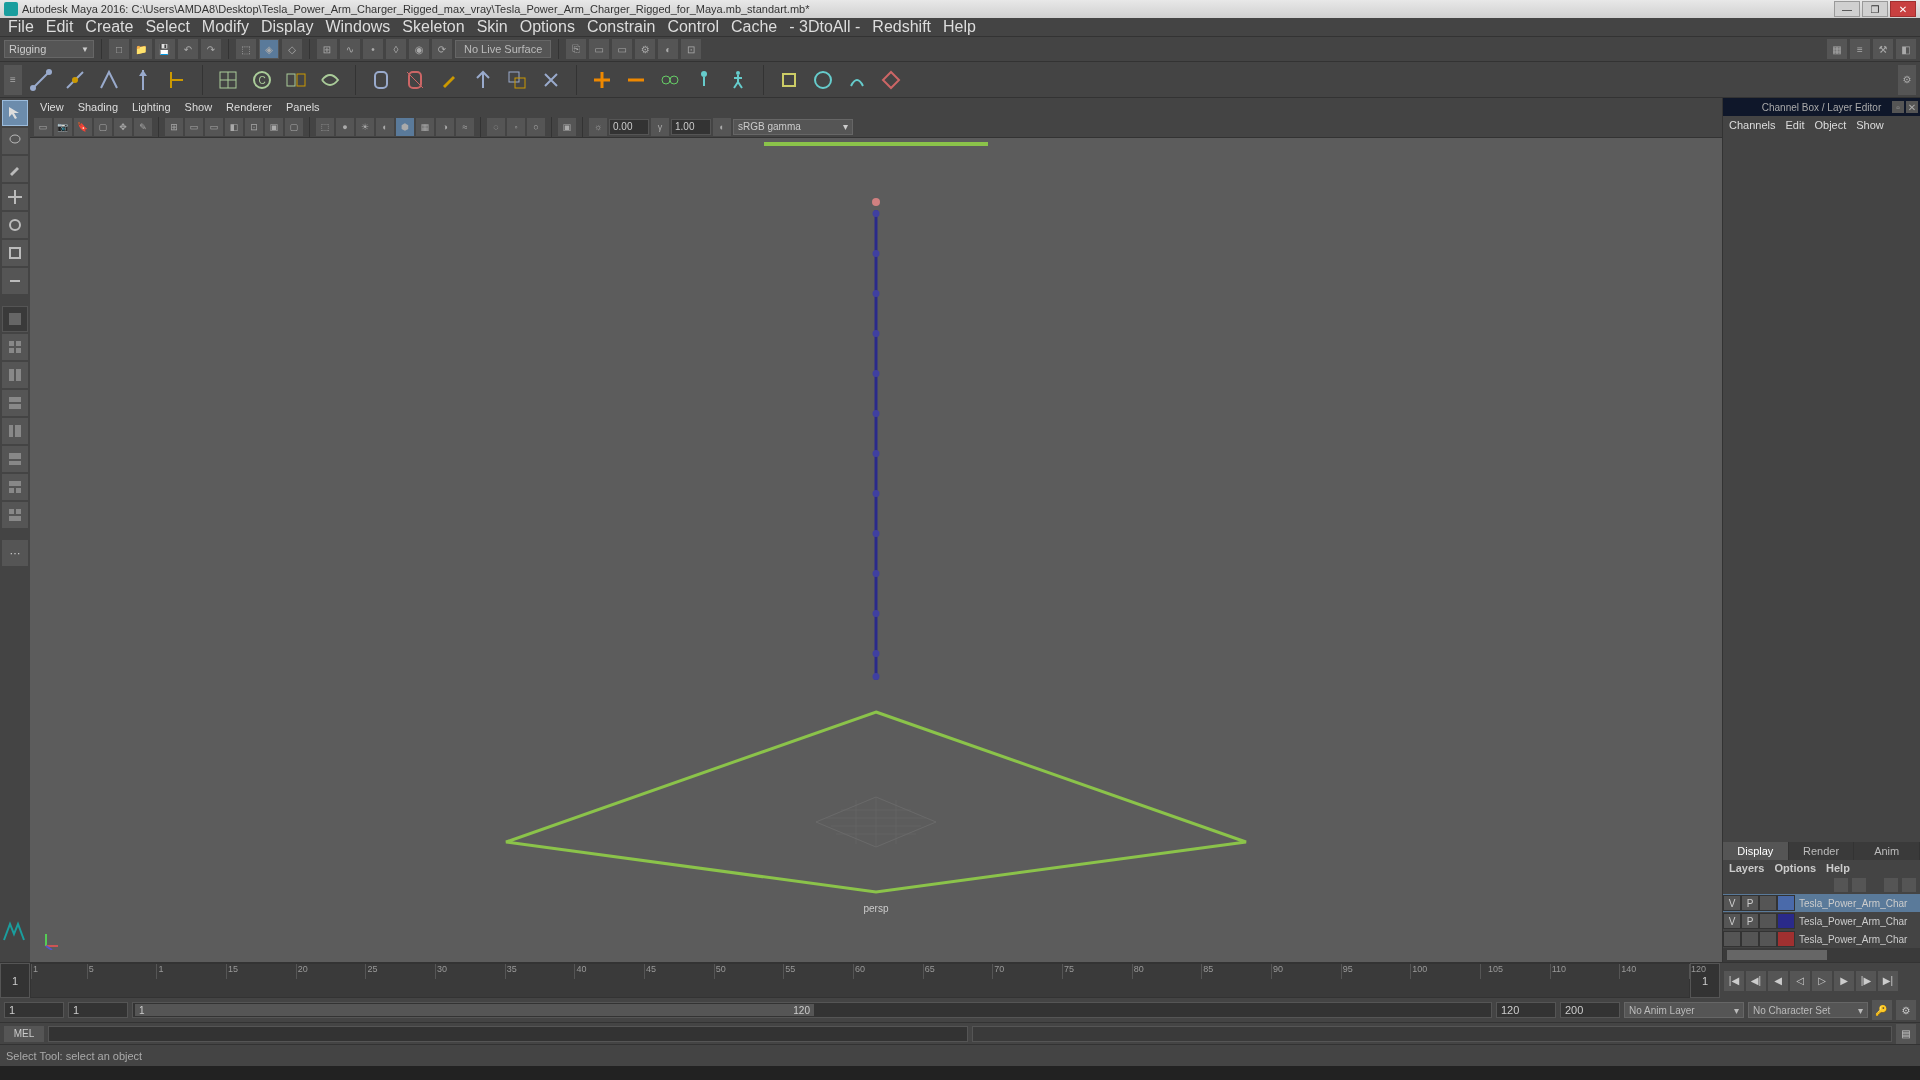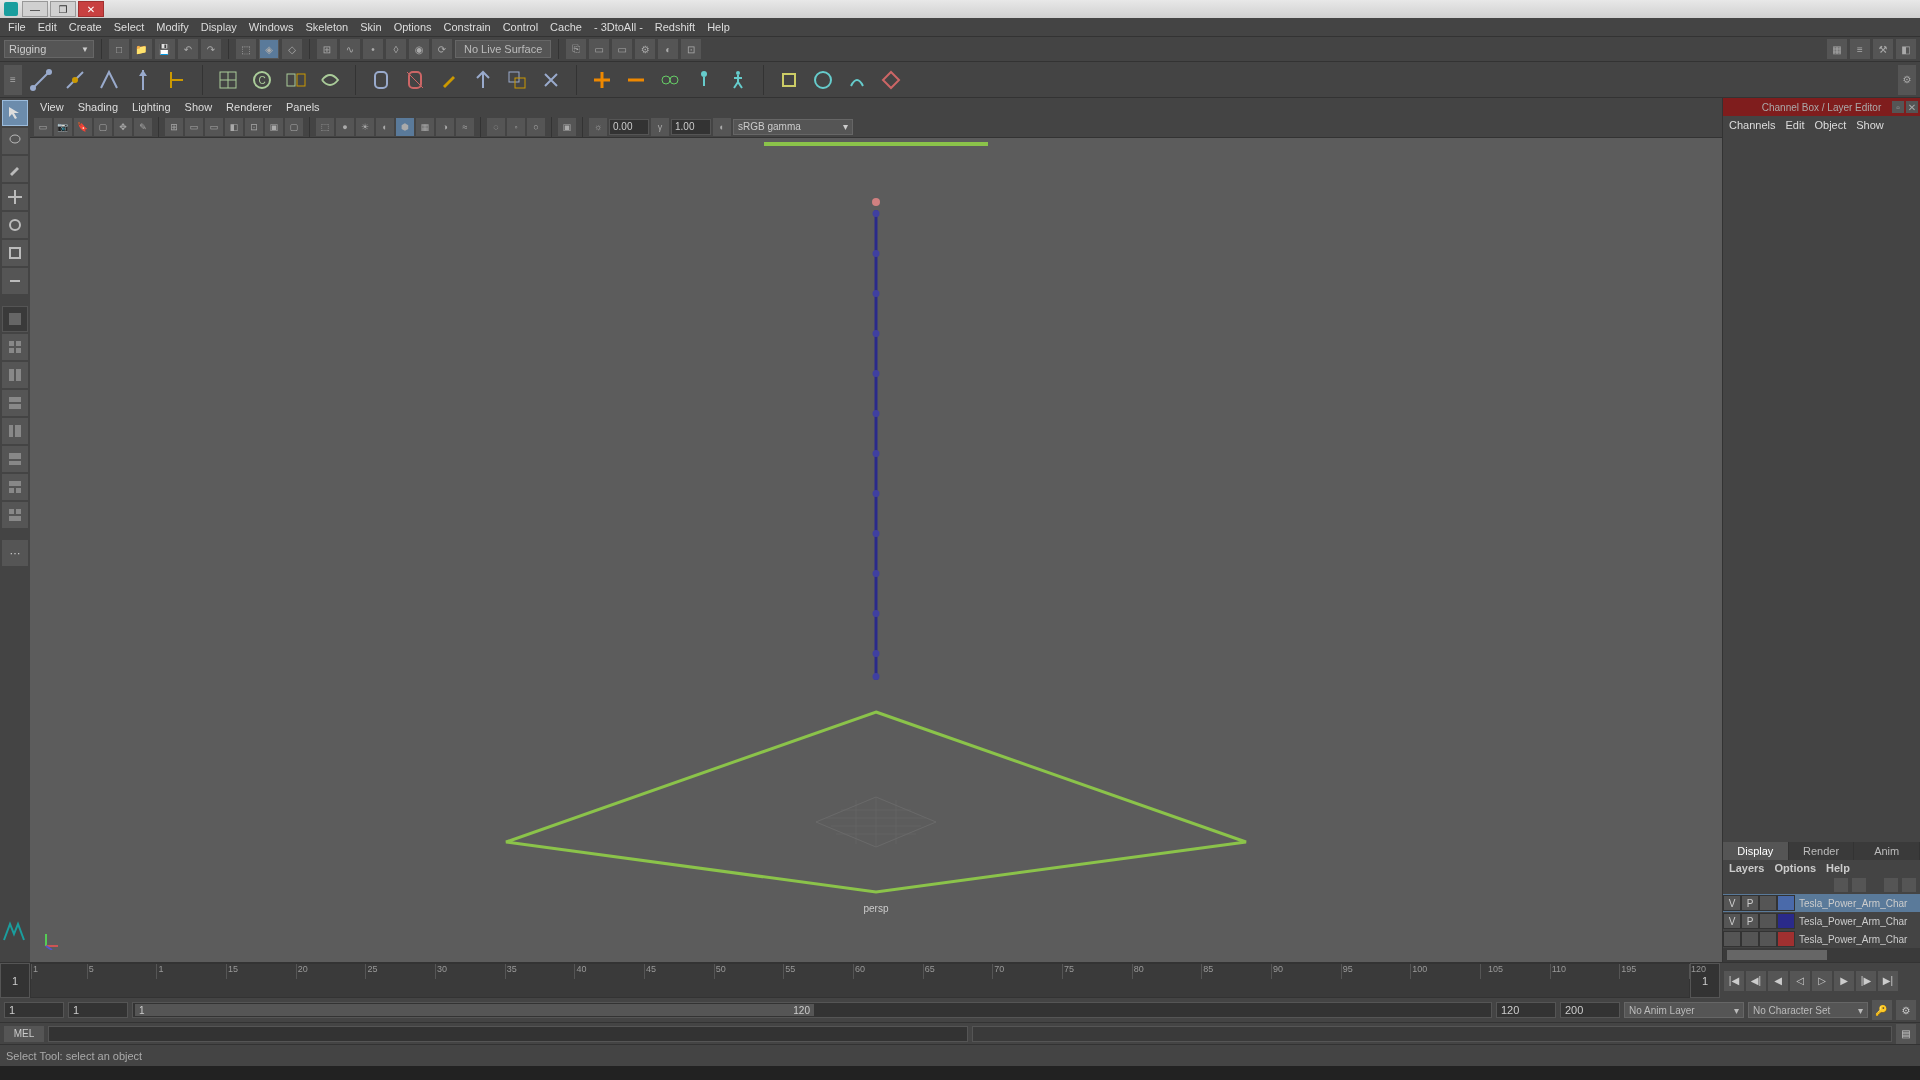--- a/index.html
+++ b/index.html
@@ -7,21 +7,21 @@
 
 
 .titlebar { height: 18px; background: linear-gradient(#e8e8e8,#d0d0d0); display: flex; align-items: center; padding: 0 4px; color: #333; font-size: 11px; }
 .titlebar .app-icon { width: 14px; height: 14px; background: #1a9e9e; margin-right: 4px; border-radius: 2px; }
 .titlebar .title-text { flex: 1; }
 .titlebar .win-btns { display: flex; gap: 2px; }
 .titlebar .win-btn { width: 26px; height: 16px; background: #d0d0d0; border: 1px solid #999; display:flex; align-items:center; justify-content:center; font-size:10px; cursor:pointer; }
 .titlebar .win-btn.close { background: #c84040; color:#fff; border-color:#a03030; }
 
 
-.main-menu { height: 18px; background: #444; display: flex; align-items:center; gap: 12px; padding: 0 8px; color:#ddd; font-size:11px; }
+.main-menu { height: 18px; background: #444; display: flex; align-items:center; gap: 12px; padding: 0 8px; color:#ddd; font-size:16px; }
 .main-menu span { cursor:pointer; }
 
 
 .shelf-row { height: 26px; background: #444; border-top:1px solid #333; border-bottom:1px solid #333; display:flex; align-items:center; padding: 0 4px; gap:3px; }
 .shelf-select { width: 90px; height: 18px; background:#555; border:1px solid #666; color:#ccc; font-size:11px; padding:0 4px; display:flex; align-items:center; justify-content:space-between; cursor:pointer; }
 .shelf-select .arrow { font-size:8px; }
 .sep { width:1px; height:20px; background:#333; margin:0 4px; }
 .tool-icon { width:20px; height:20px; background:#555; border:1px solid #555; display:flex; align-items:center; justify-content:center; cursor:pointer; font-size:10px; color:#aaa; }
 .tool-icon.active { background:#5a7a9a; }
 .no-live { height:18px; background:#555; border:1px solid #666; padding:0 8px; display:flex; align-items:center; color:#bbb; font-size:11px; }
@@ -59,21 +59,21 @@
 .joint-chain::before { top:0; }
 .joint-chain::after { bottom:0; }
 .joint-dot { position:absolute; left:-2px; width:7px; height:7px; background:#4040a0; border-radius:50%; }
 .grid-plane { position:absolute; bottom:60px; left:50%; transform:translateX(-50%); }
 .persp-label { position:absolute; bottom:48px; left:50%; transform:translateX(-50%); color:#ccc; font-size:10px; }
 .axis-gizmo { position:absolute; bottom:12px; left:12px; width:22px; height:22px; }
 .maya-logo { position:absolute; bottom:6px; left:-26px; width:24px; height:24px; }
 
 
 .right-panel { position:absolute; right:0; top:98px; width:198px; bottom:118px; background:#444; border-left:1px solid #333; display:flex; flex-direction:column; }
-.rp-title { height:18px; background:#7f1d1d; color:#aaa; font-size:10px; display:flex; align-items:center; justify-content:center; position:relative; }
+.rp-title { height:18px; background:#0f172a; color:#aaa; font-size:10px; display:flex; align-items:center; justify-content:center; position:relative; }
 .rp-title .corner-icons { position:absolute; right:2px; display:flex; gap:2px; }
 .rp-menu { height:18px; display:flex; align-items:center; gap:10px; padding:0 6px; color:#ddd; }
 .rp-menu span { cursor:pointer; }
 .rp-body { flex:1; background:#444; }
 .rp-tabs { height:18px; display:flex; background:#3a3a3a; }
 .rp-tab { flex:1; display:flex; align-items:center; justify-content:center; cursor:pointer; color:#bbb; border-right:1px solid #333; }
 .rp-tab.active { background:#555; color:#fff; }
 .rp-submenu { height:16px; display:flex; gap:10px; padding:0 6px; align-items:center; color:#ccc; }
 .rp-submenu span { cursor:pointer;font-weight:bold; }
 .rp-icons { height:18px; display:flex; justify-content:flex-end; gap:4px; padding:0 4px; align-items:center; }
@@ -114,20 +114,21 @@
 
 .taskbar { position:absolute; left:0; right:0; bottom:0; height:14px; background:#222; }
 
 .spacer-flex { flex:1; }
 </style>
 </head>
 <body>
 
 <div class="titlebar">
   <div class="app-icon"></div>
+  <div class="title-text">Autodesk Maya 2016: C:\Users\AMDA8\Desktop\Tesla_Power_Arm_Charger_Rigged_max_vray\Tesla_Power_Arm_Charger_Rigged_for_Maya.mb_standart.mb*</div>
   <div class="win-btns">
     <div class="win-btn">—</div>
     <div class="win-btn">❐</div>
     <div class="win-btn close">✕</div>
   </div>
 </div>
 
 <div class="main-menu">
   <span>File</span>
   <span>Edit</span>
@@ -619,21 +620,21 @@
       <div class="tl-label" style="left: calc(74.7899% + 2px);">90</div>
       <div class="tl-tick" style="left: 78.9916%;"></div>
       <div class="tl-label" style="left: calc(78.9916% + 2px);">95</div>
       <div class="tl-tick" style="left: 83.1933%;"></div>
       <div class="tl-label" style="left: calc(83.1933% + 2px);">100</div>
       <div class="tl-tick" style="left: 87.395%;"></div>
       <div class="tl-label" style="left: calc(87.395% + 2px); margin-left: 6px;">105</div>
       <div class="tl-tick" style="left: 91.5966%;"></div>
       <div class="tl-label" style="left: calc(91.5966% + 2px);">110</div>
       <div class="tl-tick" style="left: 95.7983%;"></div>
-      <div class="tl-label" style="left: calc(95.7983% + 2px);">195</div>
+      <div class="tl-label" style="left: calc(95.7983% + 2px);">140</div>
       <div class="tl-tick" style="left: 100%;"></div>
       <div class="tl-label" style="left: calc(100% + 2px);">120</div>
     </div>
   <div class="tl-frame-box">1</div>
   <div class="tl-play-controls">
     <div class="tl-btn">|◀</div>
     <div class="tl-btn">◀|</div>
     <div class="tl-btn">◀</div>
     <div class="tl-btn">◁</div>
     <div class="tl-btn">▷</div>

